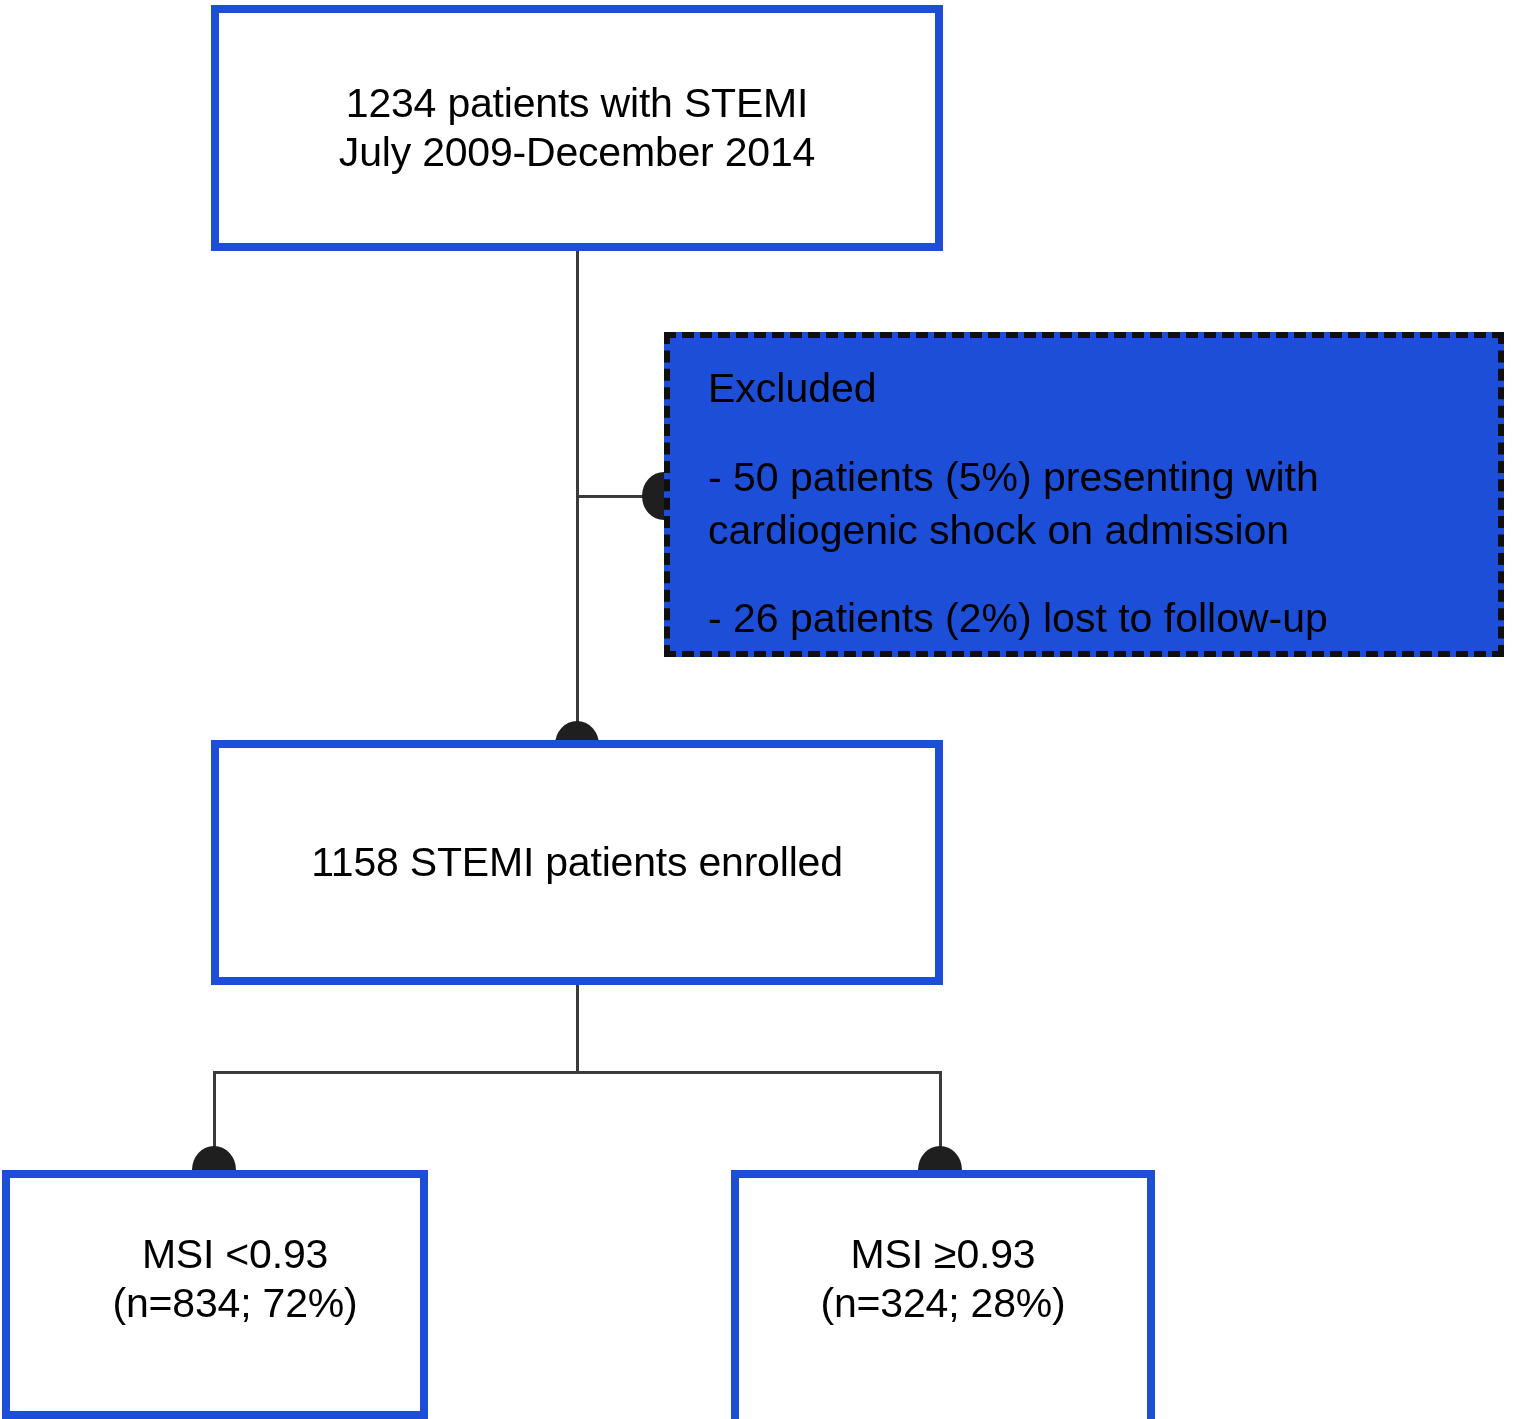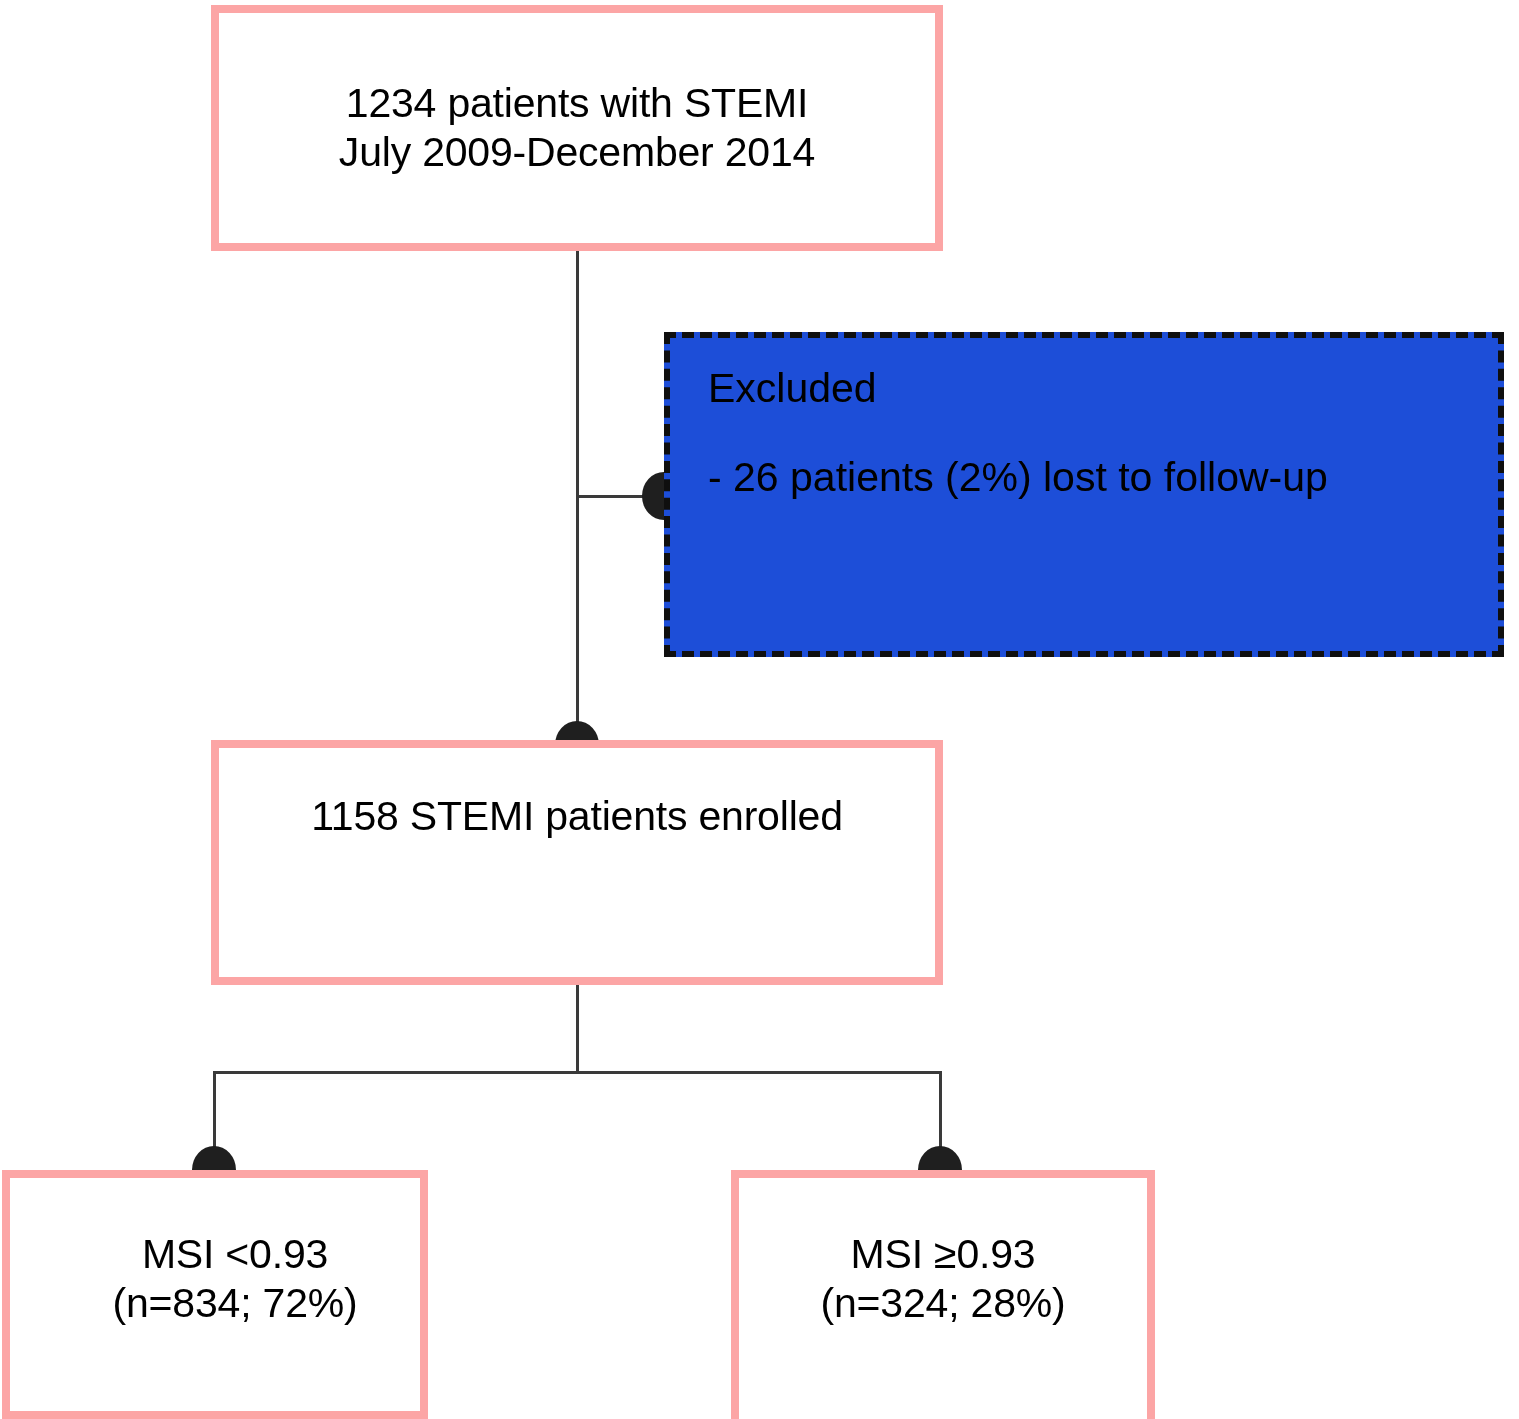--- a/index.html
+++ b/index.html
@@ -15,38 +15,38 @@
     overflow: hidden;
     font-family: "Liberation Sans", sans-serif;
     color: #000000;
   }
 
   
   .box {
     position: absolute;
     box-sizing: border-box;
     background: #ffffff;
-    border: 8px solid #fca5a5;
+    border: 8px solid #1d4ed8;
     display: flex;
     justify-content: center;
   }
   .box .box-text {
     text-align: center;
     font-size: 41px;
     line-height: 1.20;
     letter-spacing: -0.2px;
     white-space: pre-line;
     color: #000000;
   }
 
   #box-top        { left: 211px; top: 5px;    width: 732px; height: 246px; align-items: flex-start; }
   #box-top .box-text     { margin-top: 66px; }
 
   #box-enrolled   { left: 211px; top: 740px;  width: 732px; height: 245px; align-items: flex-start; }
-  #box-enrolled .box-text{ margin-top: 44px; }
+  #box-enrolled .box-text{ margin-top: 90px; }
 
   #box-msi-low    { left: 2px;   top: 1170px; width: 426px; height: 249px; align-items: flex-start; padding-left: 40px; }
   #box-msi-low .box-text { margin-top: 52px; }
 
   #box-msi-high   { left: 731px; top: 1170px; width: 424px; height: 278px; align-items: flex-start; }
   #box-msi-high .box-text{ margin-top: 52px; }
 
   
   #box-excluded {
     position: absolute;
@@ -116,20 +116,22 @@
   <div class="node-dot" style="left:918px; top:1146px;"></div>
 
   <div class="box" id="box-top">
     <div class="box-text">1234 patients with STEMI
 July 2009-December 2014</div>
   </div>
 
   <div id="box-excluded">
     <div class="excl-inner">
       <div class="excl-title">Excluded</div>
+      <div class="excl-item">- 50 patients (5%) presenting with
+cardiogenic shock on admission</div>
       <div class="excl-item">- 26 patients (2%) lost to follow-up</div>
     </div>
   </div>
 
   <div class="box" id="box-enrolled">
     <div class="box-text">1158 STEMI patients enrolled</div>
   </div>
 
   <div class="box" id="box-msi-low">
     <div class="box-text">MSI &lt;0.93

